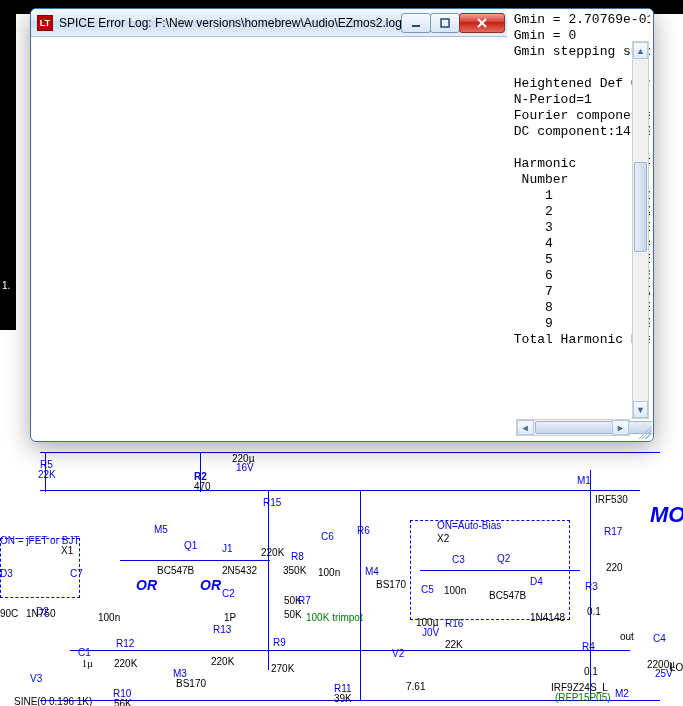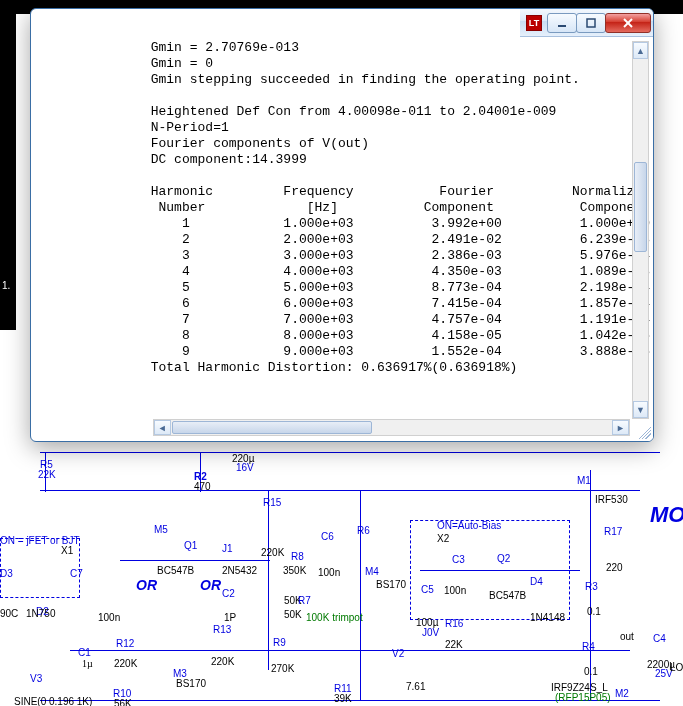--- a/index.html
+++ b/index.html
@@ -57,23 +57,21 @@
   
   .win {
     position: absolute;
     left: 30px; top: 8px;
     width: 624px; height: 434px;
     border: 1px solid #3a6ea5;
     border-radius: 6px;
     background: #fff;
     box-shadow: 0 6px 24px rgba(0,0,0,0.35);
     display: flex;
-    flex-direction: column;
-    overflow: hidden;
-    align-items: flex-end;
+    overflow: hidden;
   }
   .titlebar {
     height: 28px;
     background: linear-gradient(#f4f8fd, #dbe9f9 45%, #c8ddf4 46%, #e6f0fb);
     border-bottom: 1px solid #a8c0de;
     display: flex;
     align-items: center;
     padding: 0 2px 0 6px;
   }
   .titleicon {
@@ -294,20 +292,21 @@
       <div class="sch-text" style="left: 615px; top: 688px;">M2</div>
       <div class="sch-text black" style="left: 551px; top: 682px;">IRF9Z24S_L</div>
       <div class="sch-text green" style="left: 555px; top: 692px;">(RFP15P05)</div>
       <div class="sch-text black" style="left: 670px; top: 662px;">LOA</div>
     </div>
 </div>
 
 <div class="win">
   <div class="titlebar">
     <div class="titleicon">LT</div>
+    <div class="titletext">SPICE Error Log: F:\New versions\homebrew\Audio\EZmos2.log</div>
     <div class="winbtns">
       <div class="winbtn">
         <svg width="12" height="12">
             <line x1="2" y1="9" x2="10" y2="9" stroke="#2b4a72" stroke-width="2"></line>
           </svg>
       </div>
       <div class="winbtn">
         <svg width="12" height="12">
             <rect x="2" y="2" width="8" height="8" fill="none" stroke="#2b4a72" stroke-width="1.5"></rect>
           </svg>

